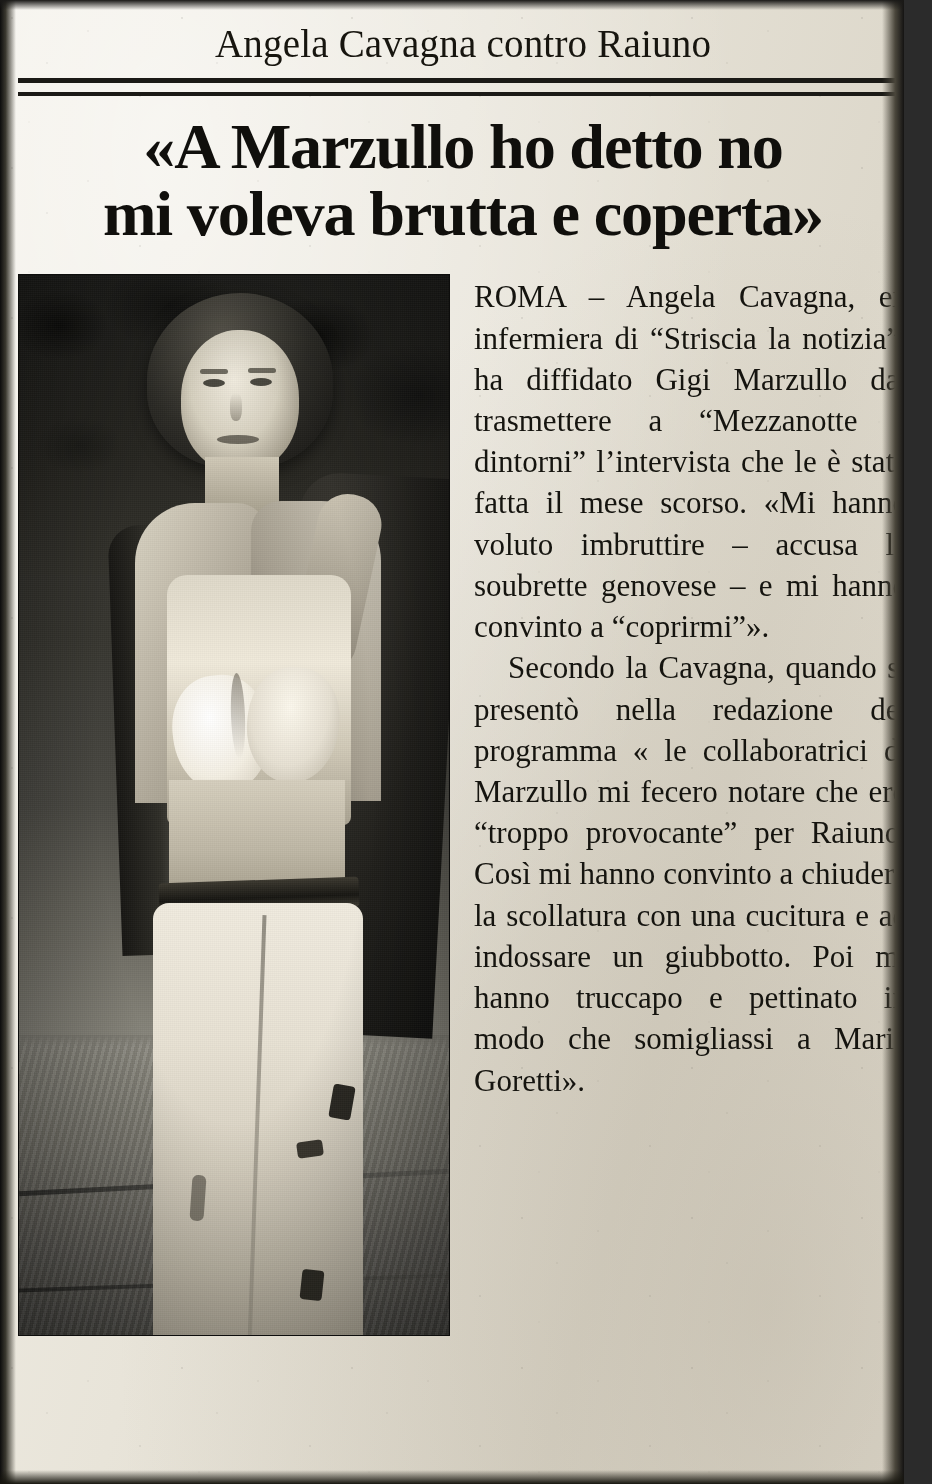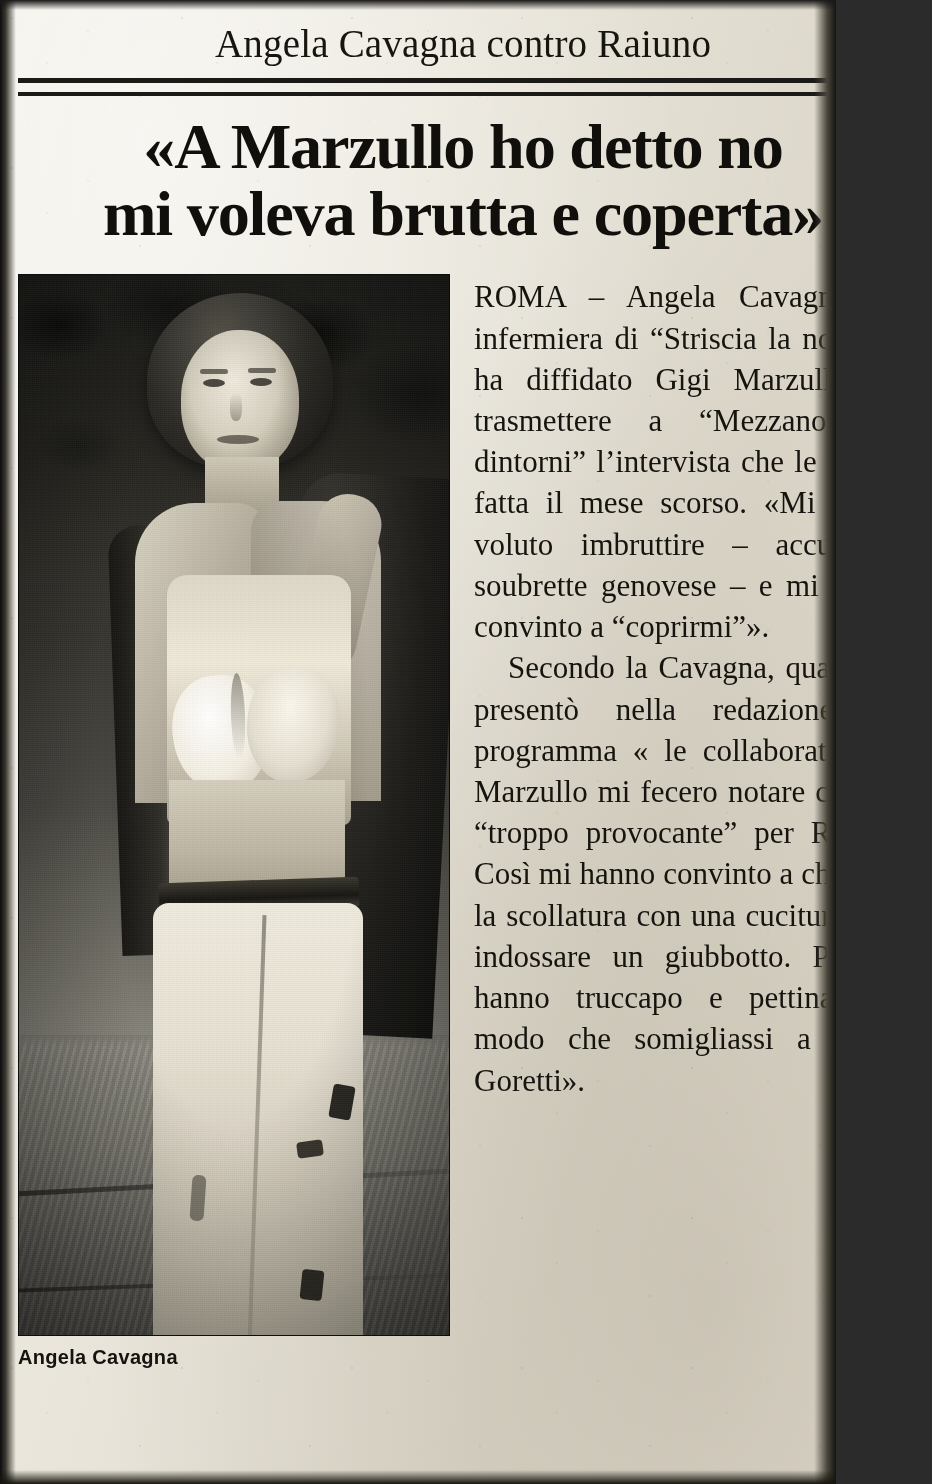--- a/index.html
+++ b/index.html
@@ -2,21 +2,21 @@
 <html><head>
 <meta charset="utf-8">
 <style>
   html, body {
     margin: 0;
     padding: 0;
     background: #2b2b2b;
   }
   #page {
     position: relative;
-    width: 836px;
+    width: 904px;
     height: 1484px;
     background: #84cc16;
     overflow: hidden;
     font-family: "Liberation Serif", serif;
     color: #141312;
   }
   
   #paper-grain {
     position: absolute;
     inset: 0;
@@ -357,21 +357,20 @@
           <div class="ph ph-jeans-seam"></div>
           <div class="ph ph-rip1"></div>
           <div class="ph ph-rip2"></div>
           <div class="ph ph-rip3"></div>
 
           <div class="ph ph-rip5"></div>
 
           <div class="ph ph-vign"></div>
           <div class="ph ph-noise"></div>
         </div>
-        <div class="photo-caption">Angela Cavagna</div>
       </div>
 
       <div class="text-col">
         <p>ROMA – Angela Cavagna, ex infermiera di “Striscia la notizia”, ha diffidato Gigi Marzullo dal trasmettere a “Mezzanotte e dintorni” l’intervista che le è stata fatta il mese scorso. «Mi hanno voluto imbruttire – accusa la soubrette genovese – e mi hanno convinto a “coprirmi”».</p>
         <p>Secondo la Cavagna, quando si presentò nella redazione del programma « le collaboratrici di Marzullo mi fecero notare che ero “troppo provocante” per Raiuno. Così mi hanno convinto a chiudere la scollatura con una cucitura e ad indossare un giubbotto. Poi mi hanno truccapo e pettinato in modo che somigliassi a Maria Goretti».</p>
       </div>
 
     </div>
   </div>
 

